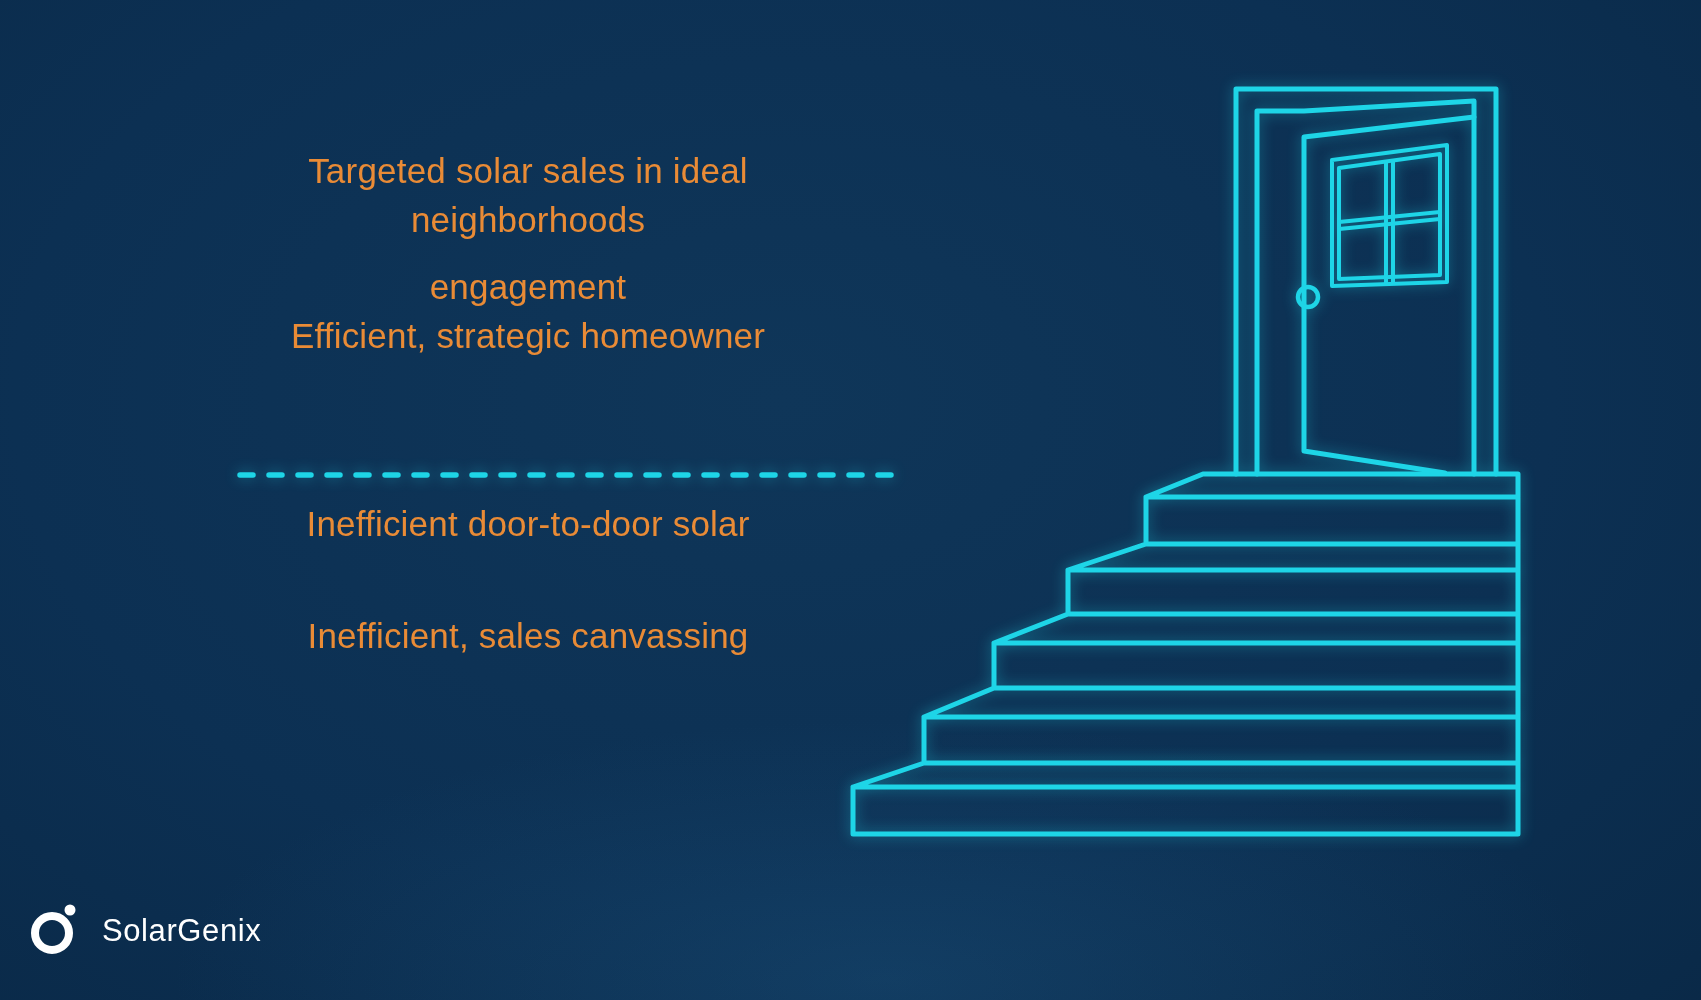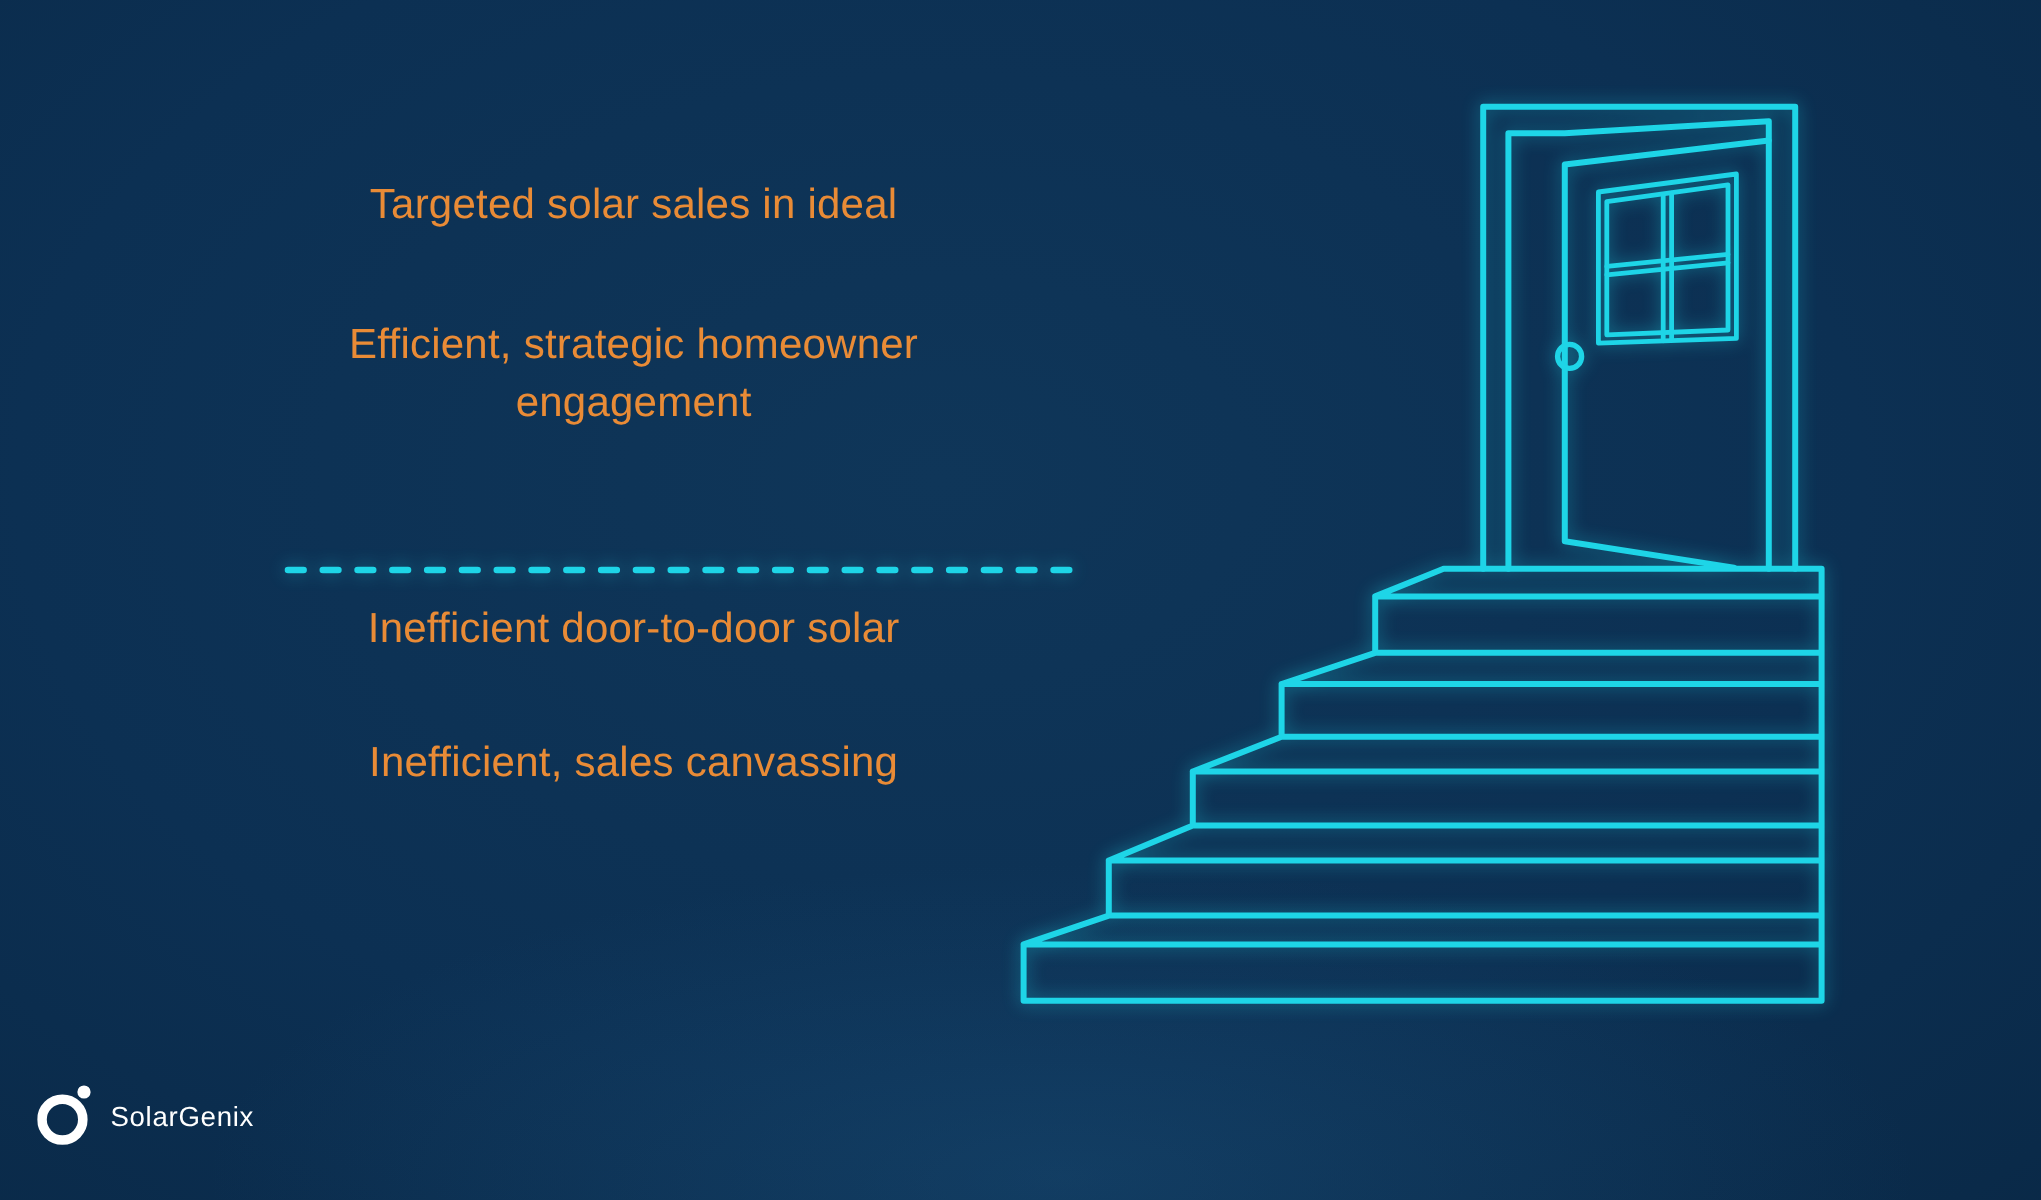--- a/index.html
+++ b/index.html
@@ -26,23 +26,23 @@
   #block-targeted-sub{top:262px;}
   #block-untargeted-heading{top:499px;}
   #block-untargeted-sub{top:611px;}
   .logo{
     position:absolute;left:31px;top:903px;
     display:flex;align-items:center;
   }
   .logo-mark{width:50px;height:55px;display:block;}
   .logo-text{
     color:#ffffff;
-    font-size:23px;line-height:55px;
+    font-size:31px;line-height:55px;
     font-weight:500;letter-spacing:0.6px;
-    margin-left:11px;
+    margin-left:21px;
   }
 </style>
 </head>
 <body>
 
 <div class="stage">
 
   <svg class="art glow" viewBox="0 0 1701 1000" fill="none" stroke="#1ed5e7" stroke-width="5" stroke-linejoin="round" stroke-linecap="round">
 
     <line x1="240" y1="475" x2="898" y2="475" stroke-width="5.5" stroke-dasharray="13 16"></line>
@@ -70,25 +70,26 @@
         <path d="M1339,168 L1440,154 V275 L1339,279 Z"></path>
         <path d="M1386,162 V284 M1393,161 V283"></path>
         <path d="M1339,222 L1440,212 M1339,229 L1440,219"></path>
       </g>
       <circle cx="1308" cy="297" r="10" stroke-width="4.5"></circle>
     </g>
   </svg>
 
   <div class="txt" id="block-targeted-heading">
     <span class="line">Targeted solar sales in ideal</span>
+    <span class="line">neighborhoods</span>
   </div>
 
   <div class="txt" id="block-targeted-sub">
+    <span class="line">engagement</span>
     <span class="line">Efficient, strategic homeowner</span>
-    <span class="line">engagement</span>
   </div>
 
   <div class="txt" id="block-untargeted-heading">
     <span class="line">Inefficient door-to-door solar</span>
   </div>
 
   <div class="txt" id="block-untargeted-sub">
     <span class="line">Inefficient, sales canvassing</span>
   </div>
 

